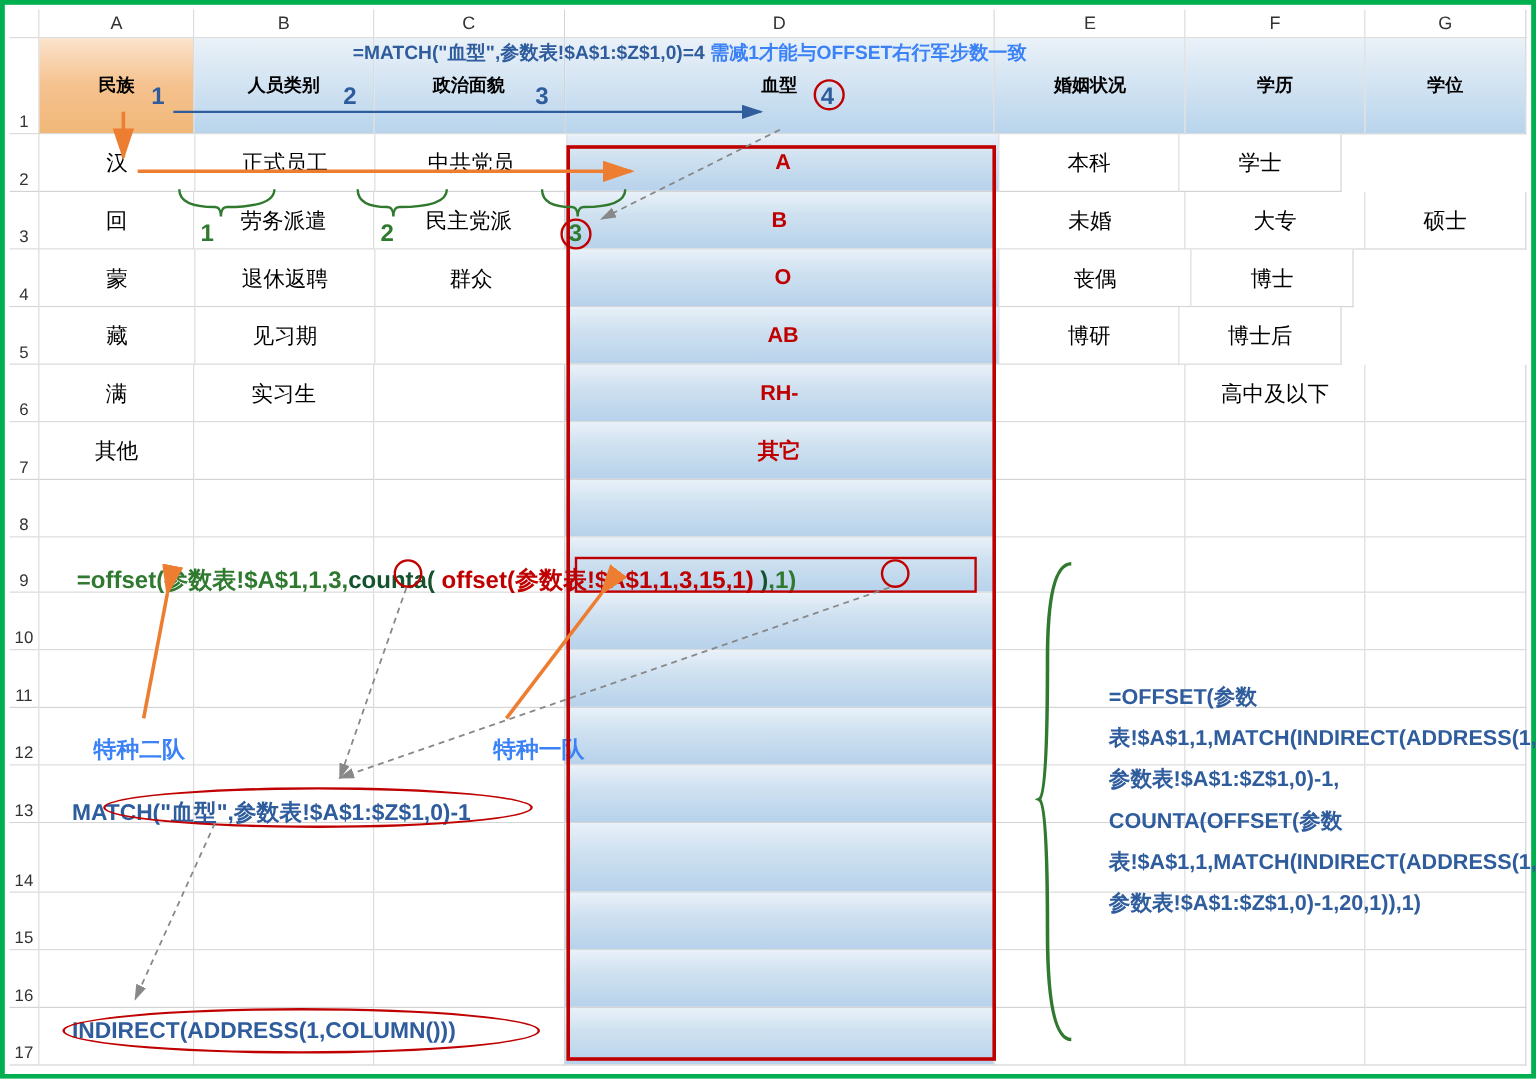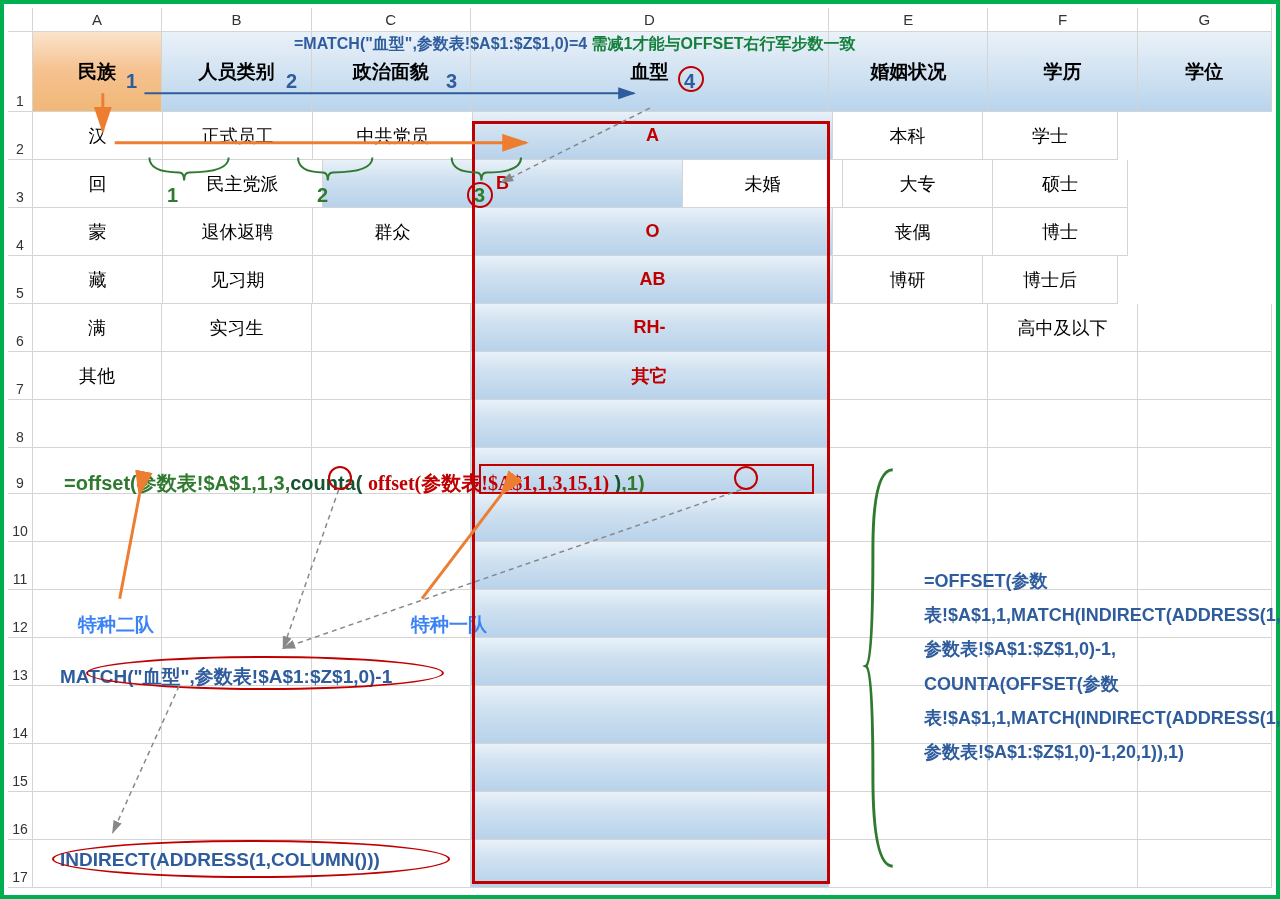--- a/index.html
+++ b/index.html
@@ -25,21 +25,21 @@
   text-align: center; font-size: 14px; color: #333; display: flex; align-items: flex-end; justify-content: center; padding-bottom: 2px;
 }
 .cell {
   border-right: 1px solid #d4d4d4; border-bottom: 1px solid #d4d4d4;
   display: flex; align-items: center; justify-content: center;
   font-size: 17px; color: #000; position: relative; background: #fff;
 }
 
 .r1 .cell {
   background: linear-gradient(180deg, #eaf1f8 0%, #d2e3f2 50%, #b8d4ec 100%);
-  font-weight: bold; font-size: 19px;
+  font-weight: bold; font-size: 15px;
 }
 .r1 .cell.hi {
   background: linear-gradient(180deg, #fbe3cb 0%, #f5c18e 50%, #f0b878 100%);
 }
 
 .colD-hi {
   background: linear-gradient(180deg, #e9f1f9 0%, #cfe1f0 40%, #b7d2eb 100%) !important;
 }
 .r2 .cell, .r3 .cell, .r4 .cell, .r5 .cell, .r6 .cell, .r7 .cell { font-size: 18px; }
 .red-text { color: #c00000; font-weight: bold; }
@@ -55,33 +55,33 @@
 .num-green { color: #2f7a2f; font-weight: bold; font-size: 20px; }
 .circle-red { border: 2px solid #c00000; border-radius: 50%; }
 .ellipse-red { border: 2px solid #c00000; border-radius: 50%/50%; }
 
 .svg-overlay { position: absolute; left: 0; top: 0; width: 100%; height: 100%; pointer-events: none; }
 
 .formula-top {
   position: absolute; left: 290px; top: 30px; font-size: 16px; font-weight: bold;
 }
 .formula-top .blue { color: #2e5c9c; }
-.formula-top .red { color: #15803d; }
+.formula-top .red { color: #3b82f6; }
 
 .big-formula {
   position: absolute; left: 920px; top: 560px; width: 330px;
   color: #2e5c9c; font-weight: bold; font-size: 18px; line-height: 1.9;
 }
 
 .row9-formula {
   position: absolute; left: 60px; top: 466px; font-size: 20px; font-weight: bold; white-space: nowrap;
 }
 .row9-formula .green { color: #2f7a2f; }
 .row9-formula .blue { color: #14532d; }
-.row9-formula .red { color: #c00000; font-family: Liberation Serif, serif; }
+.row9-formula .red { color: #c00000; }
 
 .label12 {
   position: absolute; font-size: 19px; font-weight: bold; color: #3b82f6;
 }
 
 .match13 {
   position: absolute; left: 56px; top: 660px; font-size: 19px; font-weight: bold; color: #2e5c9c;
 }
 .indirect17 {
   position: absolute; left: 56px; top: 845px; font-size: 19px; font-weight: bold; color: #2e5c9c;
@@ -130,20 +130,21 @@
       <div class="cell col-A">汉</div>
       <div class="cell col-B">正式员工</div>
       <div class="cell col-C">中共党员</div>
       <div class="cell col-D colD-hi red-text">A</div>
       <div class="cell col-F">本科</div>
       <div class="cell col-G">学士</div>
     </div>
     <div class="datarow r3">
       <div class="rowhdr">3</div>
       <div class="cell col-A">回</div>
+      <div class="cell col-B">劳务派遣</div>
       <div class="cell col-C">民主党派</div>
       <div class="cell col-D colD-hi red-text">B</div>
       <div class="cell col-E">未婚</div>
       <div class="cell col-F">大专</div>
       <div class="cell col-G">硕士</div>
     </div>
     <div class="datarow r4">
       <div class="rowhdr">4</div>
       <div class="cell col-A">蒙</div>
       <div class="cell col-B">退休返聘</div>

